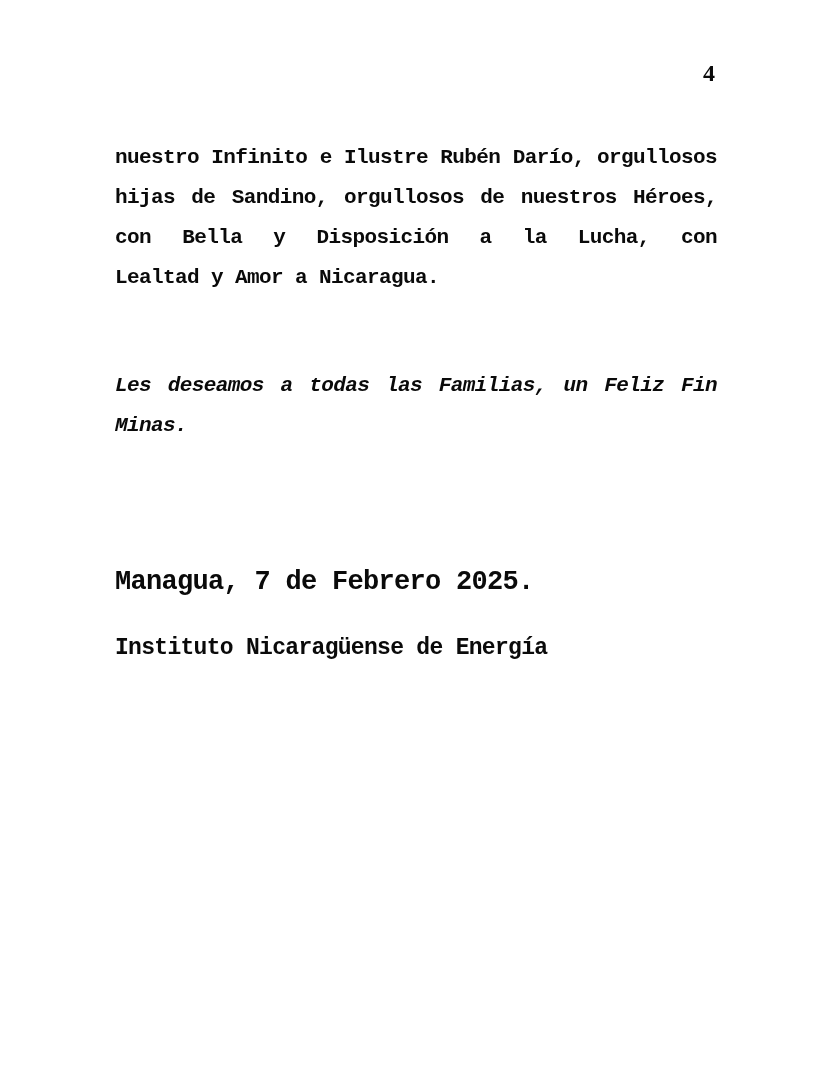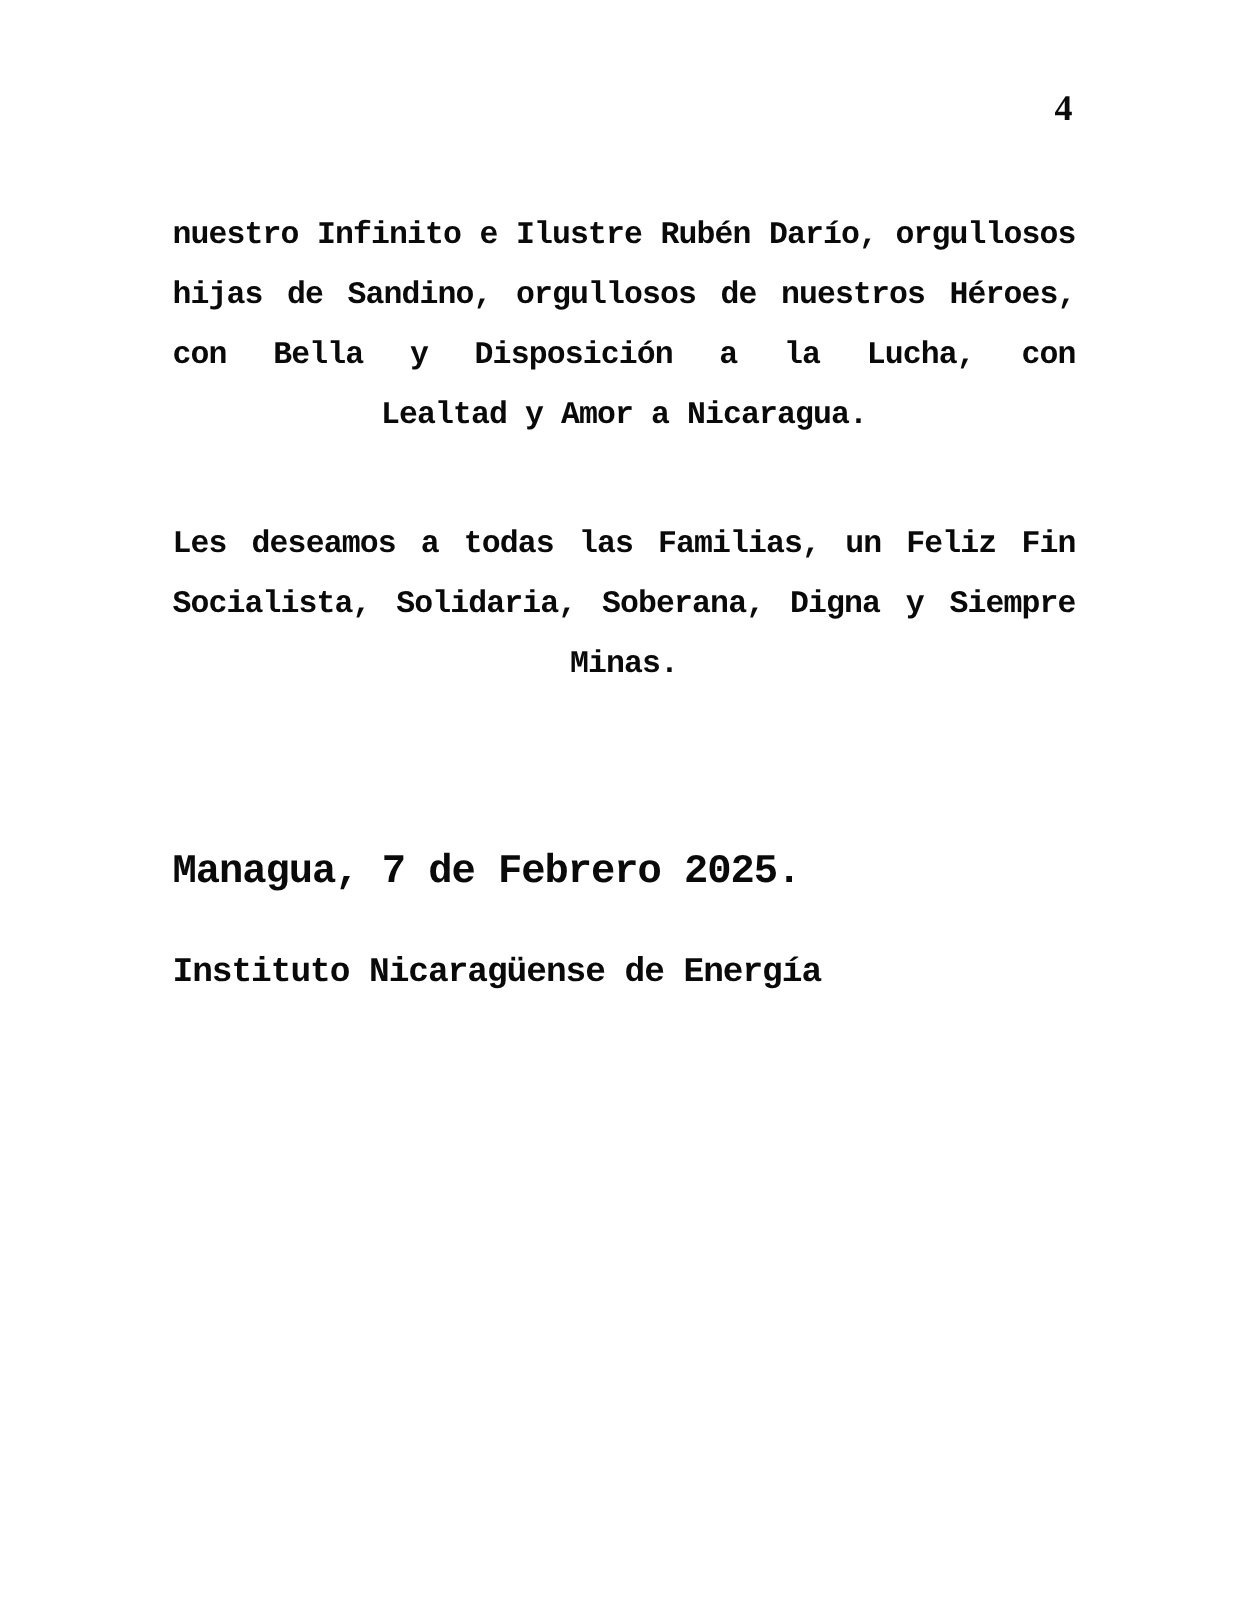--- a/index.html
+++ b/index.html
@@ -36,24 +36,24 @@
   .para {
     font-size: 21px;
     letter-spacing: -0.6px;
     line-height: 40px;
   }
   .para .line.just {
     text-align: justify;
     text-align-last: justify;
   }
   .para .line.left {
-    text-align: center;
+    text-align: left;
   }
   .para1 { top: 121px; margin-top: 17px; }
-  .para2 { top: 344px; }
+  .para2 { top: 366px; font-style: italic; }
   .dateline {
     top: 562px;
     font-size: 27px;
     letter-spacing: -0.7px;
     line-height: 40px;
     text-align: left;
   }
   .signature {
     top: 632px;
     font-size: 23px;
@@ -71,21 +71,20 @@
 
   <div class="body-text para para1">
     <div class="line just">nuestro Infinito e Ilustre Rubén Darío, orgullosos</div>
     <div class="line just">hijas de Sandino, orgullosos de nuestros Héroes,</div>
     <div class="line just">con Bella y Disposición a la Lucha, con</div>
     <div class="line left">Lealtad y Amor a Nicaragua.</div>
   </div>
 
   <div class="body-text para para2">
     <div class="line just">Les deseamos a todas las Familias, un Feliz Fin</div>
-    <div class="line just">Socialista, Solidaria, Soberana, Digna y Siempre</div>
     <div class="line left">Minas.</div>
   </div>
 
   <div class="body-text dateline">Managua, 7 de Febrero 2025.</div>
 
   <div class="body-text signature">
     <div class="line">Instituto Nicaragüense de Energía</div>
   </div>
 
 </div>

